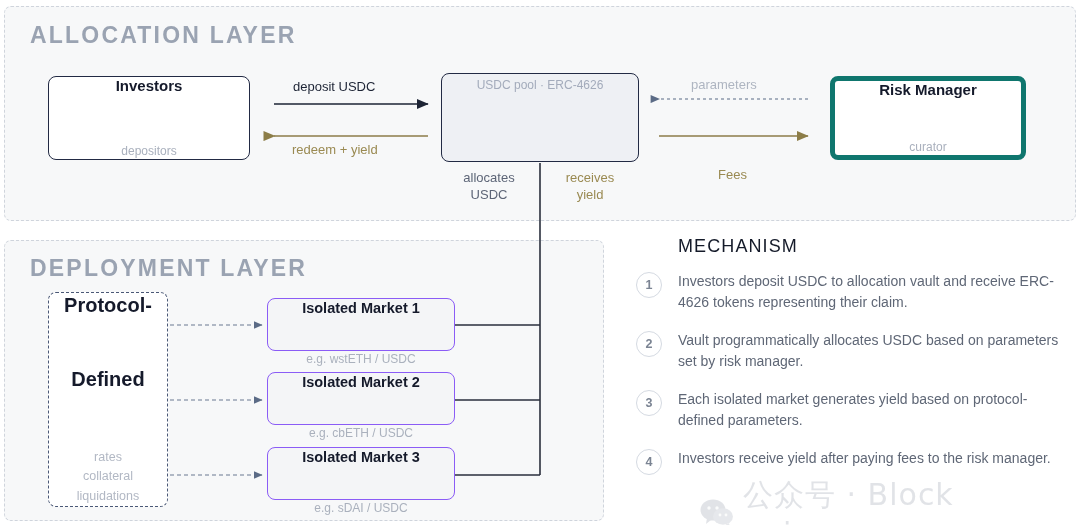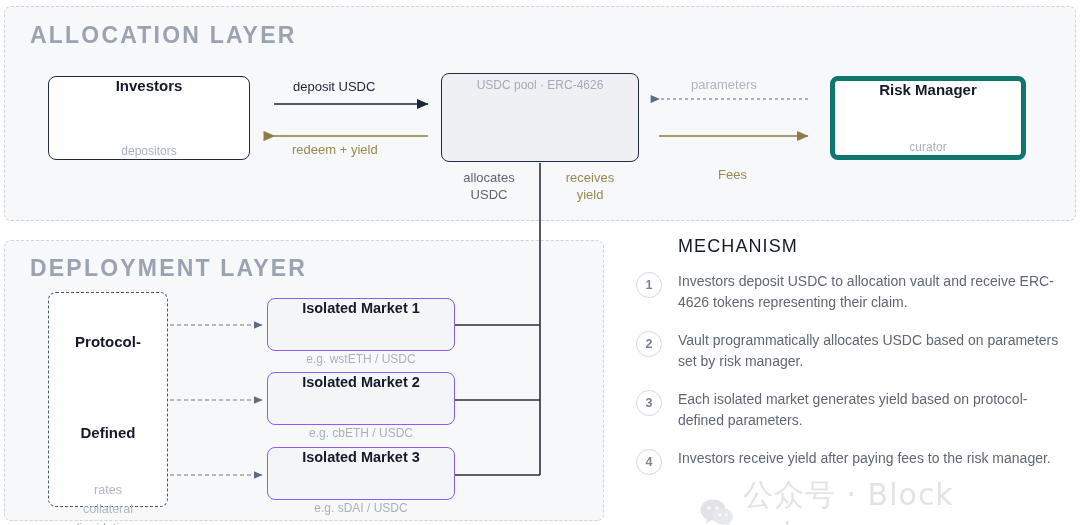--- a/index.html
+++ b/index.html
@@ -70,21 +70,21 @@
   #risk{
     left:830px;top:76px;width:196px;height:84px;
     background:#ffffff;border:5px solid #0f766e;
   }
 
   #protocol{
     left:48px;top:292px;width:120px;height:215px;
     background:#ffffff;border:1.5px dashed #4a5876;
     padding:0 6px;
   }
-  #protocol .t{font-size:15px;margin-top:40px;}
+  #protocol .t{font-size:20px;}
   #protocol .s{font-size:12.5px;color:#b2b8c4;line-height:1.55;margin-top:6px;}
 
   .market{
     left:267px;width:188px;height:53px;
     background:#f4f5f7;border:1px solid #8b5cf6;
   }
   .market .t{font-size:14.5px;}
   .market .s{font-size:12px;color:#aab1bd;margin-top:2px;}
   #market1{top:298px;}
   #market2{top:372px;}

